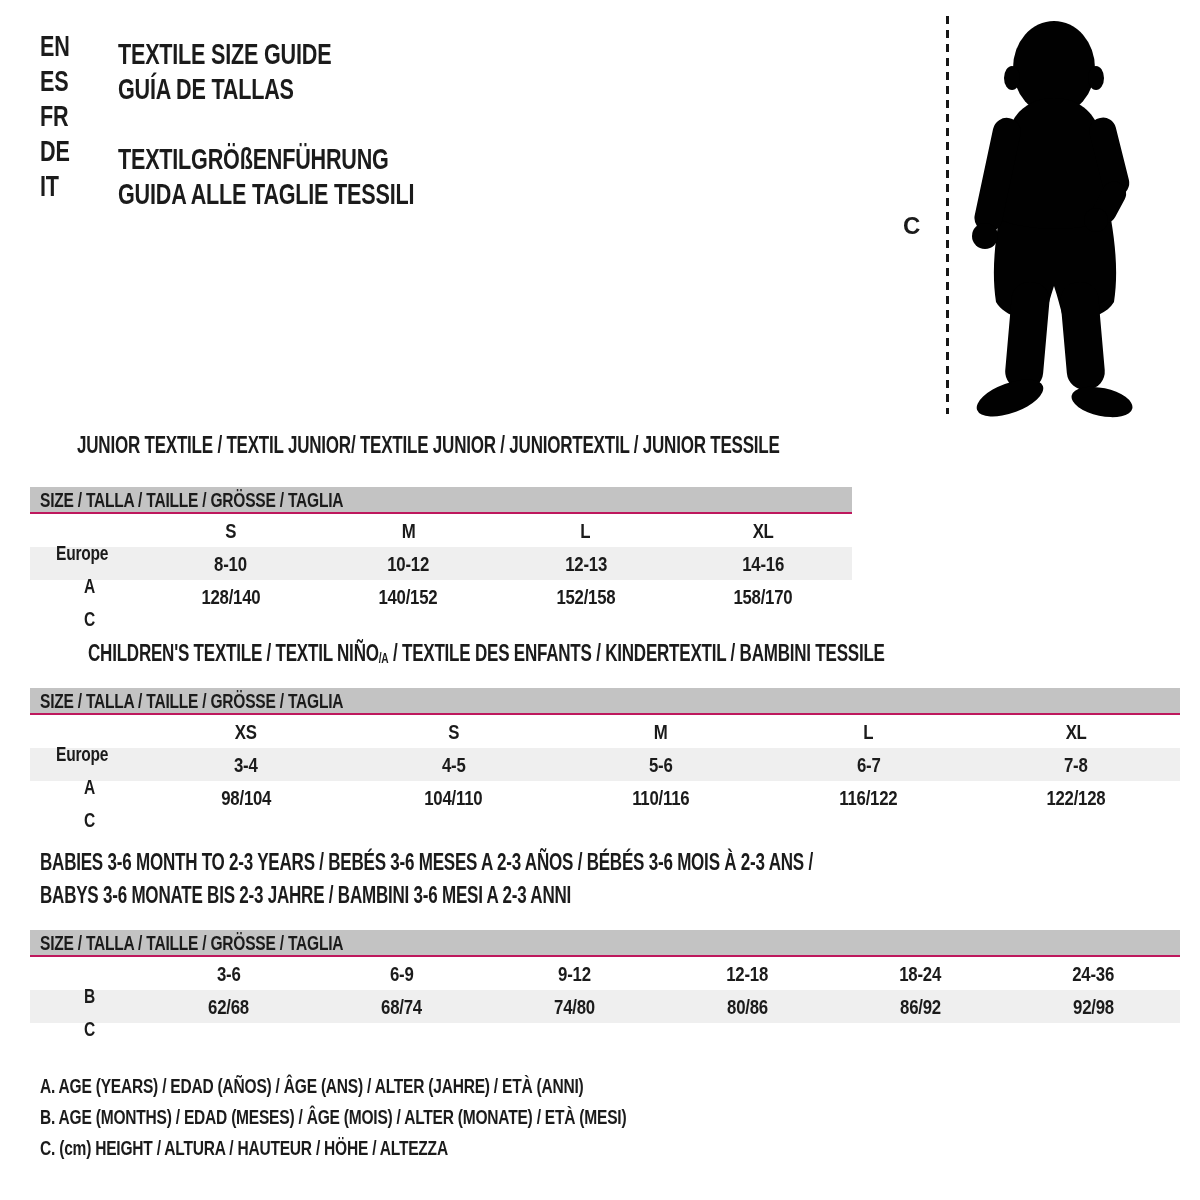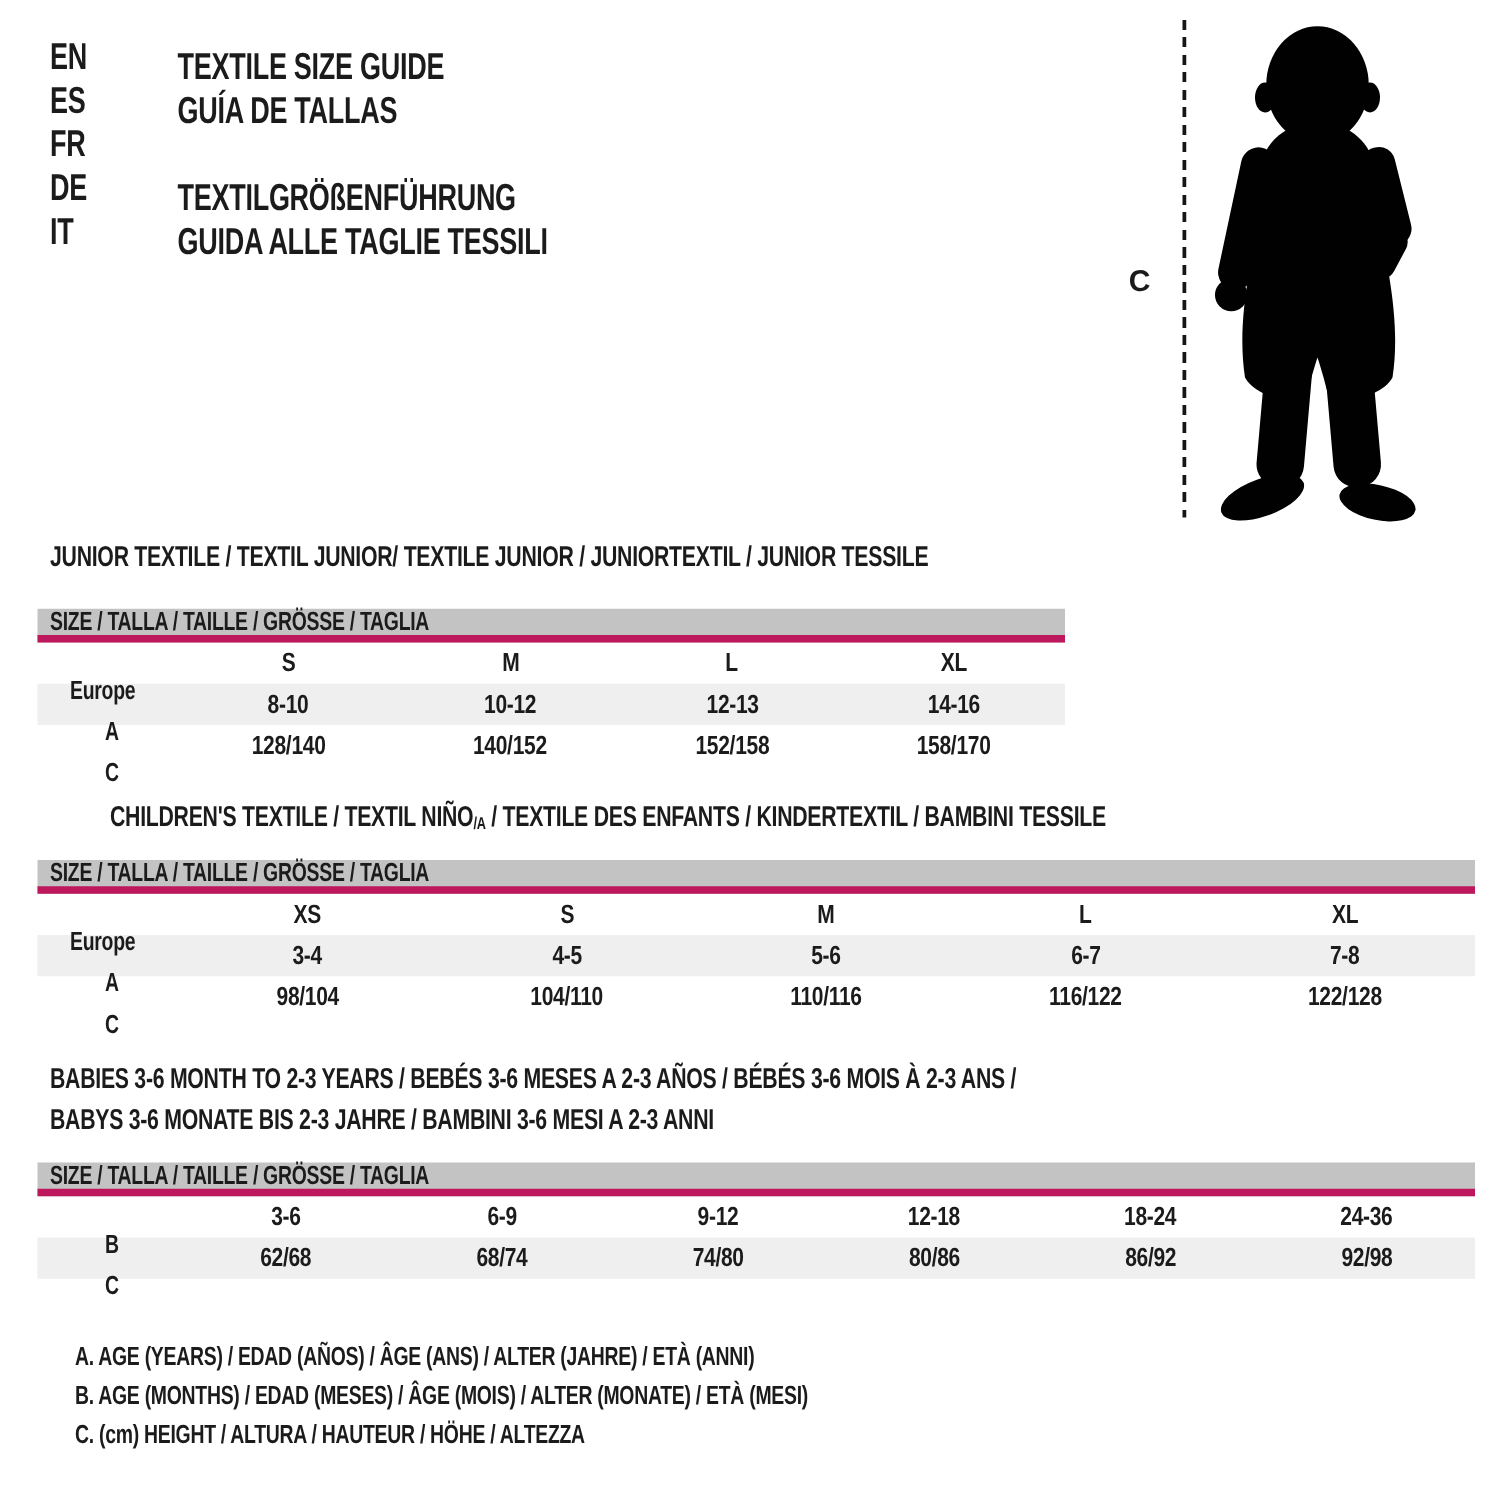--- a/index.html
+++ b/index.html
@@ -9,21 +9,21 @@
     position:relative;overflow:hidden;
   }
   .abs{position:absolute;}
   
   .cond{display:inline-block;white-space:nowrap;letter-spacing:-0.3px;font-weight:bold;}
   .o-left{transform:scaleX(0.74);transform-origin:0 50%;}
   .o-center{transform:scaleX(0.80);transform-origin:50% 50%;}
 
   
   .lang-block{left:40px;top:28px;}
-  .lang-row{display:flex;height:35px;align-items:center;gap:24px;}
+  .lang-row{display:flex;height:35px;align-items:center;}
   .lang-code{width:78px;font-size:30px;}
   .lang-code .cond{transform:scaleX(0.72);transform-origin:0 50%;}
   .lang-label{font-size:30px;margin-top:16px;}
   .lang-label .cond{transform:scaleX(0.72);transform-origin:0 50%;}
 
   
   .height-line{
     left:946px;top:16px;width:3px;height:398px;
     background:repeating-linear-gradient(to bottom,#161616 0px,#161616 8px,transparent 8px,transparent 14px);
   }
@@ -32,32 +32,32 @@
 
   
   .sec-title{left:40px;font-size:23px;font-weight:bold;white-space:nowrap;}
   .sec-title .sub-a{font-size:0.60em;vertical-align:-0.18em;}
 
   
   .sizetable{left:30px;}
   .t-junior{width:822px;}
   .t-wide{width:1150px;}
   .size-bar{
-    height:27px;background:#c3c3c3;border-bottom:6px solid #be185d;
+    height:27px;background:#c3c3c3;border-bottom:2px solid #be185d;
     display:flex;align-items:center;padding-left:10px;box-sizing:border-box;
     font-size:21px;
   }
   .trow{display:flex;height:33px;align-items:center;font-size:21px;}
   .trow.gray{background:#efefef;}
   .c0{width:112px;padding-left:10px;box-sizing:border-box;text-align:center;margin-top:44px;}
   .cell{flex:1;text-align:center;}
 
   
   .footnotes{left:40px;top:1070px;}
-  .footnote{height:31px;font-size:21px;line-height:31px;white-space:nowrap;margin-left:20px;}
+  .footnote{height:31px;font-size:21px;line-height:31px;white-space:nowrap;}
 </style>
 </head>
 <body>
 
 <div class="abs lang-block">
   <div class="lang-row">
     <span class="lang-code"><span class="cond">EN</span></span>
     <span class="lang-label"><span class="cond">TEXTILE SIZE GUIDE</span></span>
   </div>
   <div class="lang-row">
@@ -103,21 +103,21 @@
     <circle cx="130" cy="206" r="12"></circle>
 
     <rect x="46" y="268" width="38" height="108" rx="18" transform="rotate(5 65 280)"></rect>
     <rect x="94" y="268" width="38" height="108" rx="18" transform="rotate(-5 113 280)"></rect>
 
     <ellipse cx="44" cy="384" rx="35" ry="15" transform="rotate(-20 44 384)"></ellipse>
     <ellipse cx="136" cy="388" rx="31" ry="14" transform="rotate(12 136 388)"></ellipse>
   </g>
 </svg>
 
-<div class="abs sec-title" style="top:432px;">
+<div class="abs sec-title" style="top:432px;margin-left:37px;">
   <span class="cond o-left">JUNIOR TEXTILE / TEXTIL JUNIOR/ TEXTILE JUNIOR / JUNIORTEXTIL / JUNIOR TESSILE</span>
 </div>
 <div class="abs sizetable t-junior" style="top:487px;">
   <div class="size-bar">
     <span class="cond o-left">SIZE / TALLA / TAILLE / GRÖSSE / TAGLIA</span>
   </div>
   <div class="trow">
     <div class="c0"><span class="cond o-left">Europe</span></div>
     <div class="cell"><span class="cond o-center">S</span></div>
     <div class="cell"><span class="cond o-center">M</span></div>

